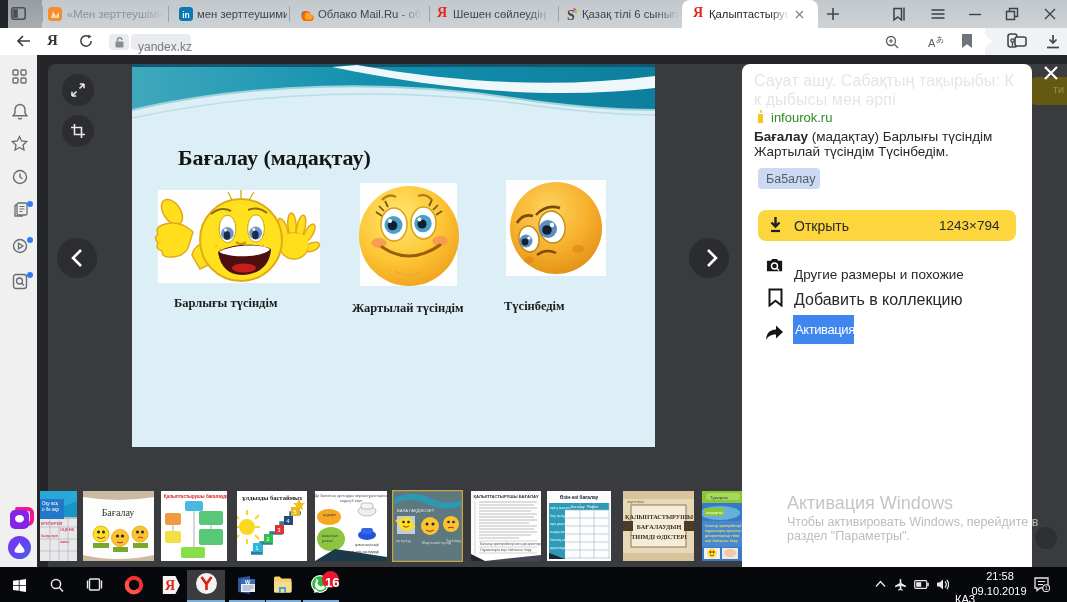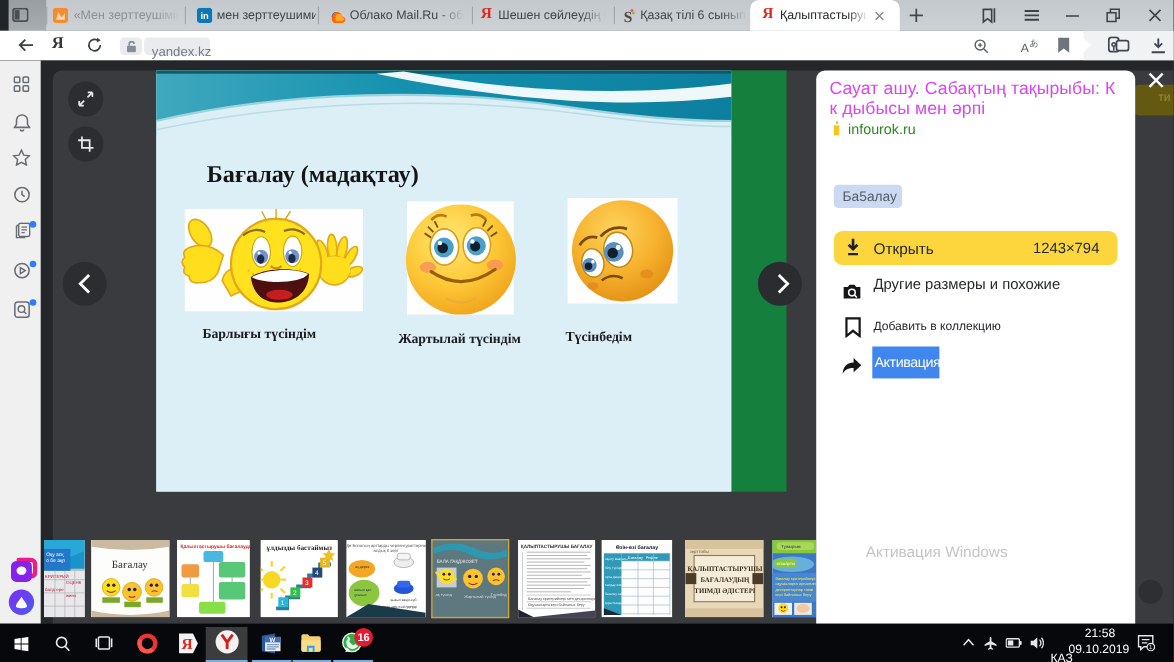--- a/index.html
+++ b/index.html
@@ -16,21 +16,21 @@
   .winctl{top:6px;width:16px;height:16px;color:#3c4248;}
   
   #addr{left:0;top:28px;width:1067px;height:27px;background:#fff;}
   .chip{top:6px;height:16px;background:#e9ebee;border-radius:4px;}
   
   #content{left:0;top:55px;width:1067px;height:512px;background:#242629;}
   #viewer{left:48px;top:9px;width:1019px;height:503px;background:#3a3b3e;border-radius:8px 0 0 0;}
   #sidebar{left:0;top:0px;width:37px;height:512px;background:#f0f0f1;}
   .circbtn{background:#2c2d30;border-radius:50%;}
   
-  #slide{left:142px;top:9px;width:573px;height:383px;background:#15803d;}
+  #slide{left:132px;top:9px;width:523px;height:383px;background:#f9a8d4;}
   
   #card{left:742px;top:9px;width:290px;height:503px;background:#fff;border-radius:8px 8px 0 0;}
   
   .thumb{top:436px;height:70px;background:#fff;overflow:hidden;}
   
   #taskbar{left:0;top:567px;width:1067px;height:35px;background:#06080c;}
   .tray{color:#fff;font-size:11px;}
 </style></head>
 <body>
 
@@ -292,52 +292,54 @@
     </svg>
 
   <div class="abs" style="left:1030px;top:22px;width:37px;height:28px;background:#655911;border-radius:6px 0 0 6px"></div>
   <div class="abs" style="left:1053px;top:28px;font-size:11px;color:#998b39">ти</div>
   <svg class="abs" style="left:1043px;top:10px" width="16" height="16" viewBox="0 0 16 16">
       <path d="M2 2 L14 14 M14 2 L2 14" stroke="#fff" stroke-width="2.2"></path>
     </svg>
   <div class="abs" style="left:1035px;top:472px;width:22px;height:22px;border-radius:50%;background:#2e2f32"></div>
 
   <div id="card" class="abs"></div>
-  <div class="abs" style="left:754px;top:16px;width:270px;font-size:16px;line-height:19px;color:#d946ef;letter-spacing:0.1px">Сауат ашу. Сабақтың тақырыбы: К<br>к дыбысы мен әрпі</div>
+  <div class="abs" style="left:754px;top:16px;width:270px;font-size:16px;line-height:19px;color:#e5e5e5;letter-spacing:0.1px">Сауат ашу. Сабақтың тақырыбы: К<br>к дыбысы мен әрпі</div>
   <div class="abs" style="left:758px;top:59px;width:5px;height:9px;background:#f5c61d"></div>
   <div class="abs" style="left:759.5px;top:55px;width:2.5px;height:2.5px;border-radius:50%;background:#f5c61d"></div>
   <div class="abs" style="left:771px;top:55px;font-size:13px;font-weight:normal;color:#2c8a21">infourok.ru</div>
+  <div class="abs" style="left:754px;top:75px;width:250px;font-size:13.5px;line-height:14.5px;color:#25282c"><b>Бағалау</b> (мадақтау) Барлығы түсіндім Жартылай түсіндім Түсінбедім.</div>
   <div class="abs" style="left:758px;top:113px;width:62px;height:21px;background:#ccd9f2;border-radius:4px"></div>
   <div class="abs" style="left:766px;top:117px;font-size:12.5px;color:#545d66">Ба5алау</div>
 
   <div class="abs" style="left:758px;top:155px;width:258px;height:31px;background:#fcd63c;border-radius:8px"></div>
   <svg class="abs" style="left:769px;top:161px" width="13" height="17" viewBox="0 0 13 17">
       <path d="M6.5 1 v9 M2.5 6.5 L6.5 10.5 L10.5 6.5" fill="none" stroke="#1e2125" stroke-width="2.4"></path>
       <path d="M2 15 H11" stroke="#1e2125" stroke-width="2.2"></path>
     </svg>
   <div class="abs" style="left:794px;top:163px;font-size:14px;color:#26292d">Открыть</div>
   <div class="abs" style="left:939px;top:163px;font-size:13.5px;color:#26292d">1243×794</div>
 
   <svg class="abs" style="left:766px;top:203px" width="18" height="15" viewBox="0 0 18 15">
       <path d="M1 3 h4 l1.6-2 h4.8 L13 3 h4 v11 H1 Z" fill="#141619" transform="scale(0.95)"></path>
       <circle cx="8.5" cy="8" r="3" fill="none" stroke="#fff" stroke-width="1.4"></circle>
       <path d="M10.7 10.2 L13 12.5" stroke="#fff" stroke-width="1.4"></path>
     </svg>
-  <div class="abs" style="left:794px;top:196px;font-size:13.5px;color:#25282c">Другие размеры и похожие</div>
+  <div class="abs" style="left:794px;top:212px;font-size:13.5px;color:#25282c">Другие размеры и похожие</div>
   <svg class="abs" style="left:768px;top:233px" width="15" height="19" viewBox="0 0 15 19">
       <path d="M1.5 1.5 h12 v16 l-6-4.8 l-6 4.8 Z" fill="none" stroke="#141619" stroke-width="2"></path>
     </svg>
-  <div class="abs" style="left:794px;top:236px;font-size:11px;color:#25282c">Добавить в коллекцию</div>
+  <div class="abs" style="left:794px;top:236px;font-size:16px;color:#25282c">Добавить в коллекцию</div>
   <svg class="abs" style="left:765px;top:269px" width="19" height="17" viewBox="0 0 19 17">
       <path d="M11 5.5 V1.5 L18 8 L11 14.5 V10.5 C5 10.5 2.5 13 1 16 C1.5 10 4 5.8 11 5.5 Z" fill="#141619"></path>
     </svg>
   <div class="abs" style="left:793px;top:260px;width:61px;height:29px;background:#3f86ef"></div>
   <div class="abs" style="left:795px;top:267px;font-size:13px;color:#fff;letter-spacing:-0.4px">Активация</div>
 
-  <div class="abs" style="left:787px;top:438px;font-size:14px;color:#c5c5c5">Активация Windows</div>
+  <div class="abs" style="left:787px;top:438px;font-size:18px;color:#c5c5c5">Активация Windows</div>
+  <div class="abs" style="left:787px;top:460px;font-size:12.5px;line-height:14px;color:#bdbdbd;width:255px">Чтобы активировать Windows, перейдите в раздел "Параметры".</div>
 
   <div id="thumbs" class="abs" style="left:0;top:0;width:742px;height:512px;overflow:hidden">
 
     <svg class="abs thumb" style="left:40px" width="37" height="70">
         <rect width="37" height="70" fill="#b8bcc0"></rect>
         <rect x="0" y="0" width="37" height="26" fill="#1994c8"></rect>
         <path d="M0 0 h37 v10 l-20 8 -17 -4 Z" fill="#28a8d8"></path>
         <rect x="0" y="8" width="24" height="20" fill="#2277c8"></rect>
         <text x="2" y="14" font-size="4.5" fill="#fff">Оқу асқ</text>
         <text x="2" y="20" font-size="4.5" fill="#fff">о бе ақр</text>
@@ -603,21 +605,21 @@
       <rect x="6" y="11" width="7" height="5.5" fill="#3aa3e8"></rect>
       <rect x="7.8" y="13" width="3.4" height="3.5" fill="#f7dd8b"></rect>
     </svg>
   <svg class="abs" style="left:310px;top:7px" width="21" height="21" viewBox="0 0 21 21">
       <circle cx="10" cy="10" r="9" fill="#fff"></circle>
       <circle cx="10" cy="10" r="7.8" fill="#2ab540"></circle>
       <path d="M4 19 L5 14.5 L8.5 17.5 Z" fill="#fff"></path>
       <path d="M6.5 6.5 a5 5 0 0 0 8 8 c1-0.5 1-1.5 0.2-2 l-1.5-0.8 c-0.6-0.3-1 0-1.4 0.5 c-0.3 0.5-0.8 0.4-1.5 0 a7 7 0 0 1-2.5-2.5 c-0.4-0.7-0.5-1.2 0-1.5 c0.5-0.4 0.8-0.8 0.5-1.4 L7.5 5.3 c-0.4-0.8-1.4-0.8-2 0.2" fill="#fff" opacity="0.95"></path>
     </svg>
   <div class="abs" style="left:322px;top:4px;width:17px;height:17px;border-radius:50%;background:#e8192e"></div>
-  <div class="abs" style="left:325px;top:8px;font-size:10px;font-weight:bold;color:#fff">16</div>
+  <div class="abs" style="left:325px;top:8px;font-size:13px;font-weight:bold;color:#fff">16</div>
 
   <div class="abs" style="left:187px;top:33px;width:38px;height:2px;background:#76aee0"></div>
   <div class="abs" style="left:229px;top:33px;width:36px;height:2px;background:#76aee0"></div>
   <div class="abs" style="left:266px;top:33px;width:35px;height:2px;background:#76aee0"></div>
   <div class="abs" style="left:303px;top:33px;width:36px;height:2px;background:#76aee0"></div>
 
   <svg class="abs" style="left:875px;top:13px" width="11" height="8" viewBox="0 0 11 8">
       <path d="M1 6.5 L5.5 1.5 L10 6.5" fill="none" stroke="#e8e8e8" stroke-width="1.3"></path>
     </svg>
   <svg class="abs" style="left:894px;top:11px" width="13" height="13" viewBox="0 0 13 13">

